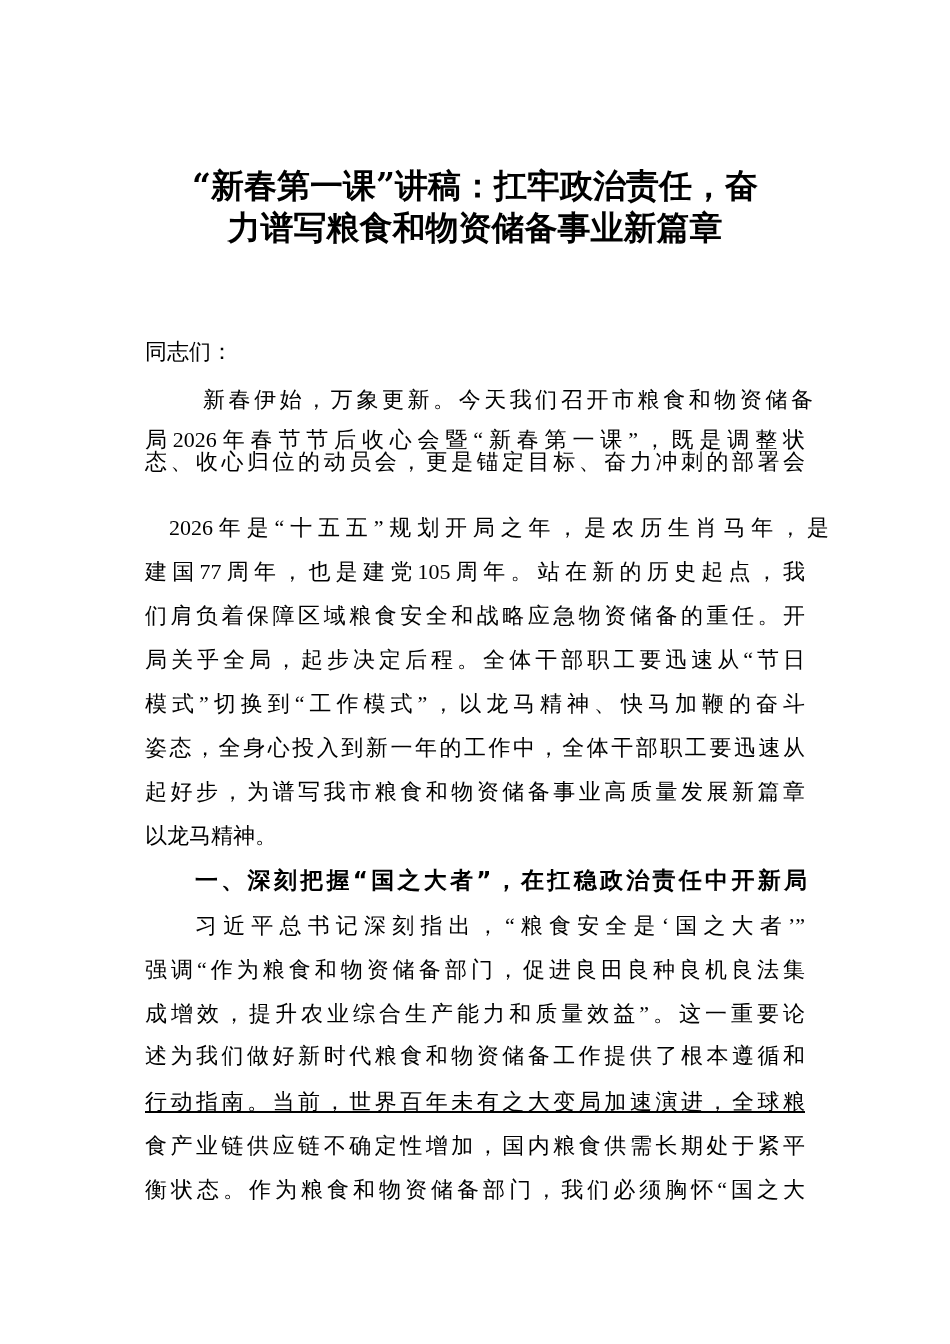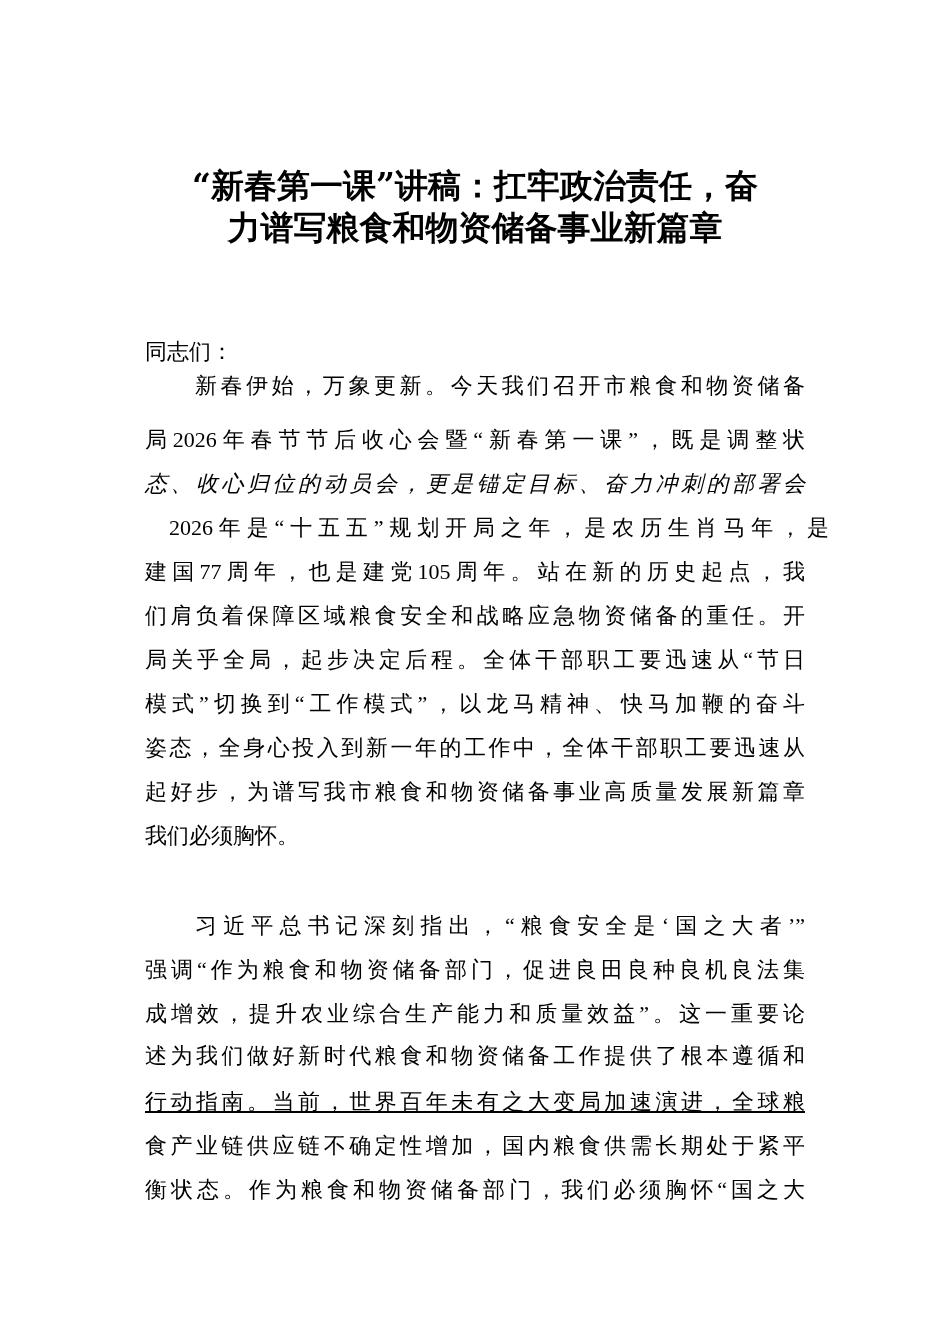--- a/index.html
+++ b/index.html
@@ -73,33 +73,34 @@
 <body>
 
 <div class="page">
 
   <div class="title title-line-2">力谱写粮食和物资储备事业新篇章</div>
   <div class="title title-line-1">“新春第一课”讲稿：扛牢政治责任，奋</div>
 
   <div class="body-line last" style="top:330px;">同志们：</div>
 
   <div>
-    <div class="body-line indent" style="top:364px;">新春伊始，万象更新。今天我们召开市粮食和物资储备</div>
+    <div class="body-line indent" style="top:378px;margin-left:8px;">新春伊始，万象更新。今天我们召开市粮食和物资储备</div>
     <div class="body-line" style="top:418px;">局2026年春节节后收心会暨“新春第一课”，既是调整状</div>
-    <div class="body-line" style="top:462px;font-style:italic;">态、收心归位的动员会，更是锚定目标、奋力冲刺的部署会</div>
+    <div class="body-line" style="top:440px;">态、收心归位的动员会，更是锚定目标、奋力冲刺的部署会</div>
     <div class="body-line" style="top:506px;margin-left:24px;">2026年是“十五五”规划开局之年，是农历生肖马年，是</div>
     <div class="body-line" style="top:550px;">建国77周年，也是建党105周年。站在新的历史起点，我</div>
     <div class="body-line" style="top:594px;">们肩负着保障区域粮食安全和战略应急物资储备的重任。开</div>
     <div class="body-line" style="top:638px;">局关乎全局，起步决定后程。全体干部职工要迅速从“节日</div>
     <div class="body-line" style="top:682px;">模式”切换到“工作模式”，以龙马精神、快马加鞭的奋斗</div>
     <div class="body-line" style="top:726px;">姿态，全身心投入到新一年的工作中，全体干部职工要迅速从</div>
     <div class="body-line" style="top:770px;">起好步，为谱写我市粮食和物资储备事业高质量发展新篇章</div>
-    <div class="body-line last" style="top:814px;">我们必须胸怀。</div>
+    <div class="body-line last" style="top:814px;">以龙马精神。</div>
   </div>
 
+  <div class="heading" style="top:858px;">一、深刻把握“国之大者”，在扛稳政治责任中开新局</div>
 
   <div>
     <div class="body-line indent" style="top:904px;">习近平总书记深刻指出，“粮食安全是‘国之大者’”</div>
     <div class="body-line" style="top:948px;">强调“作为粮食和物资储备部门，促进良田良种良机良法集</div>
     <div class="body-line" style="top:992px;">成增效，提升农业综合生产能力和质量效益”。这一重要论</div>
     <div class="body-line" style="top:1036px;font-family:Liberation Mono, monospace;">述为我们做好新时代粮食和物资储备工作提供了根本遵循和</div>
     <div class="body-line" style="top:1080px;text-decoration:underline;">行动指南。当前，世界百年未有之大变局加速演进，全球粮</div>
     <div class="body-line" style="top:1124px;">食产业链供应链不确定性增加，国内粮食供需长期处于紧平</div>
     <div class="body-line" style="top:1168px;">衡状态。作为粮食和物资储备部门，我们必须胸怀“国之大</div>
   </div>

